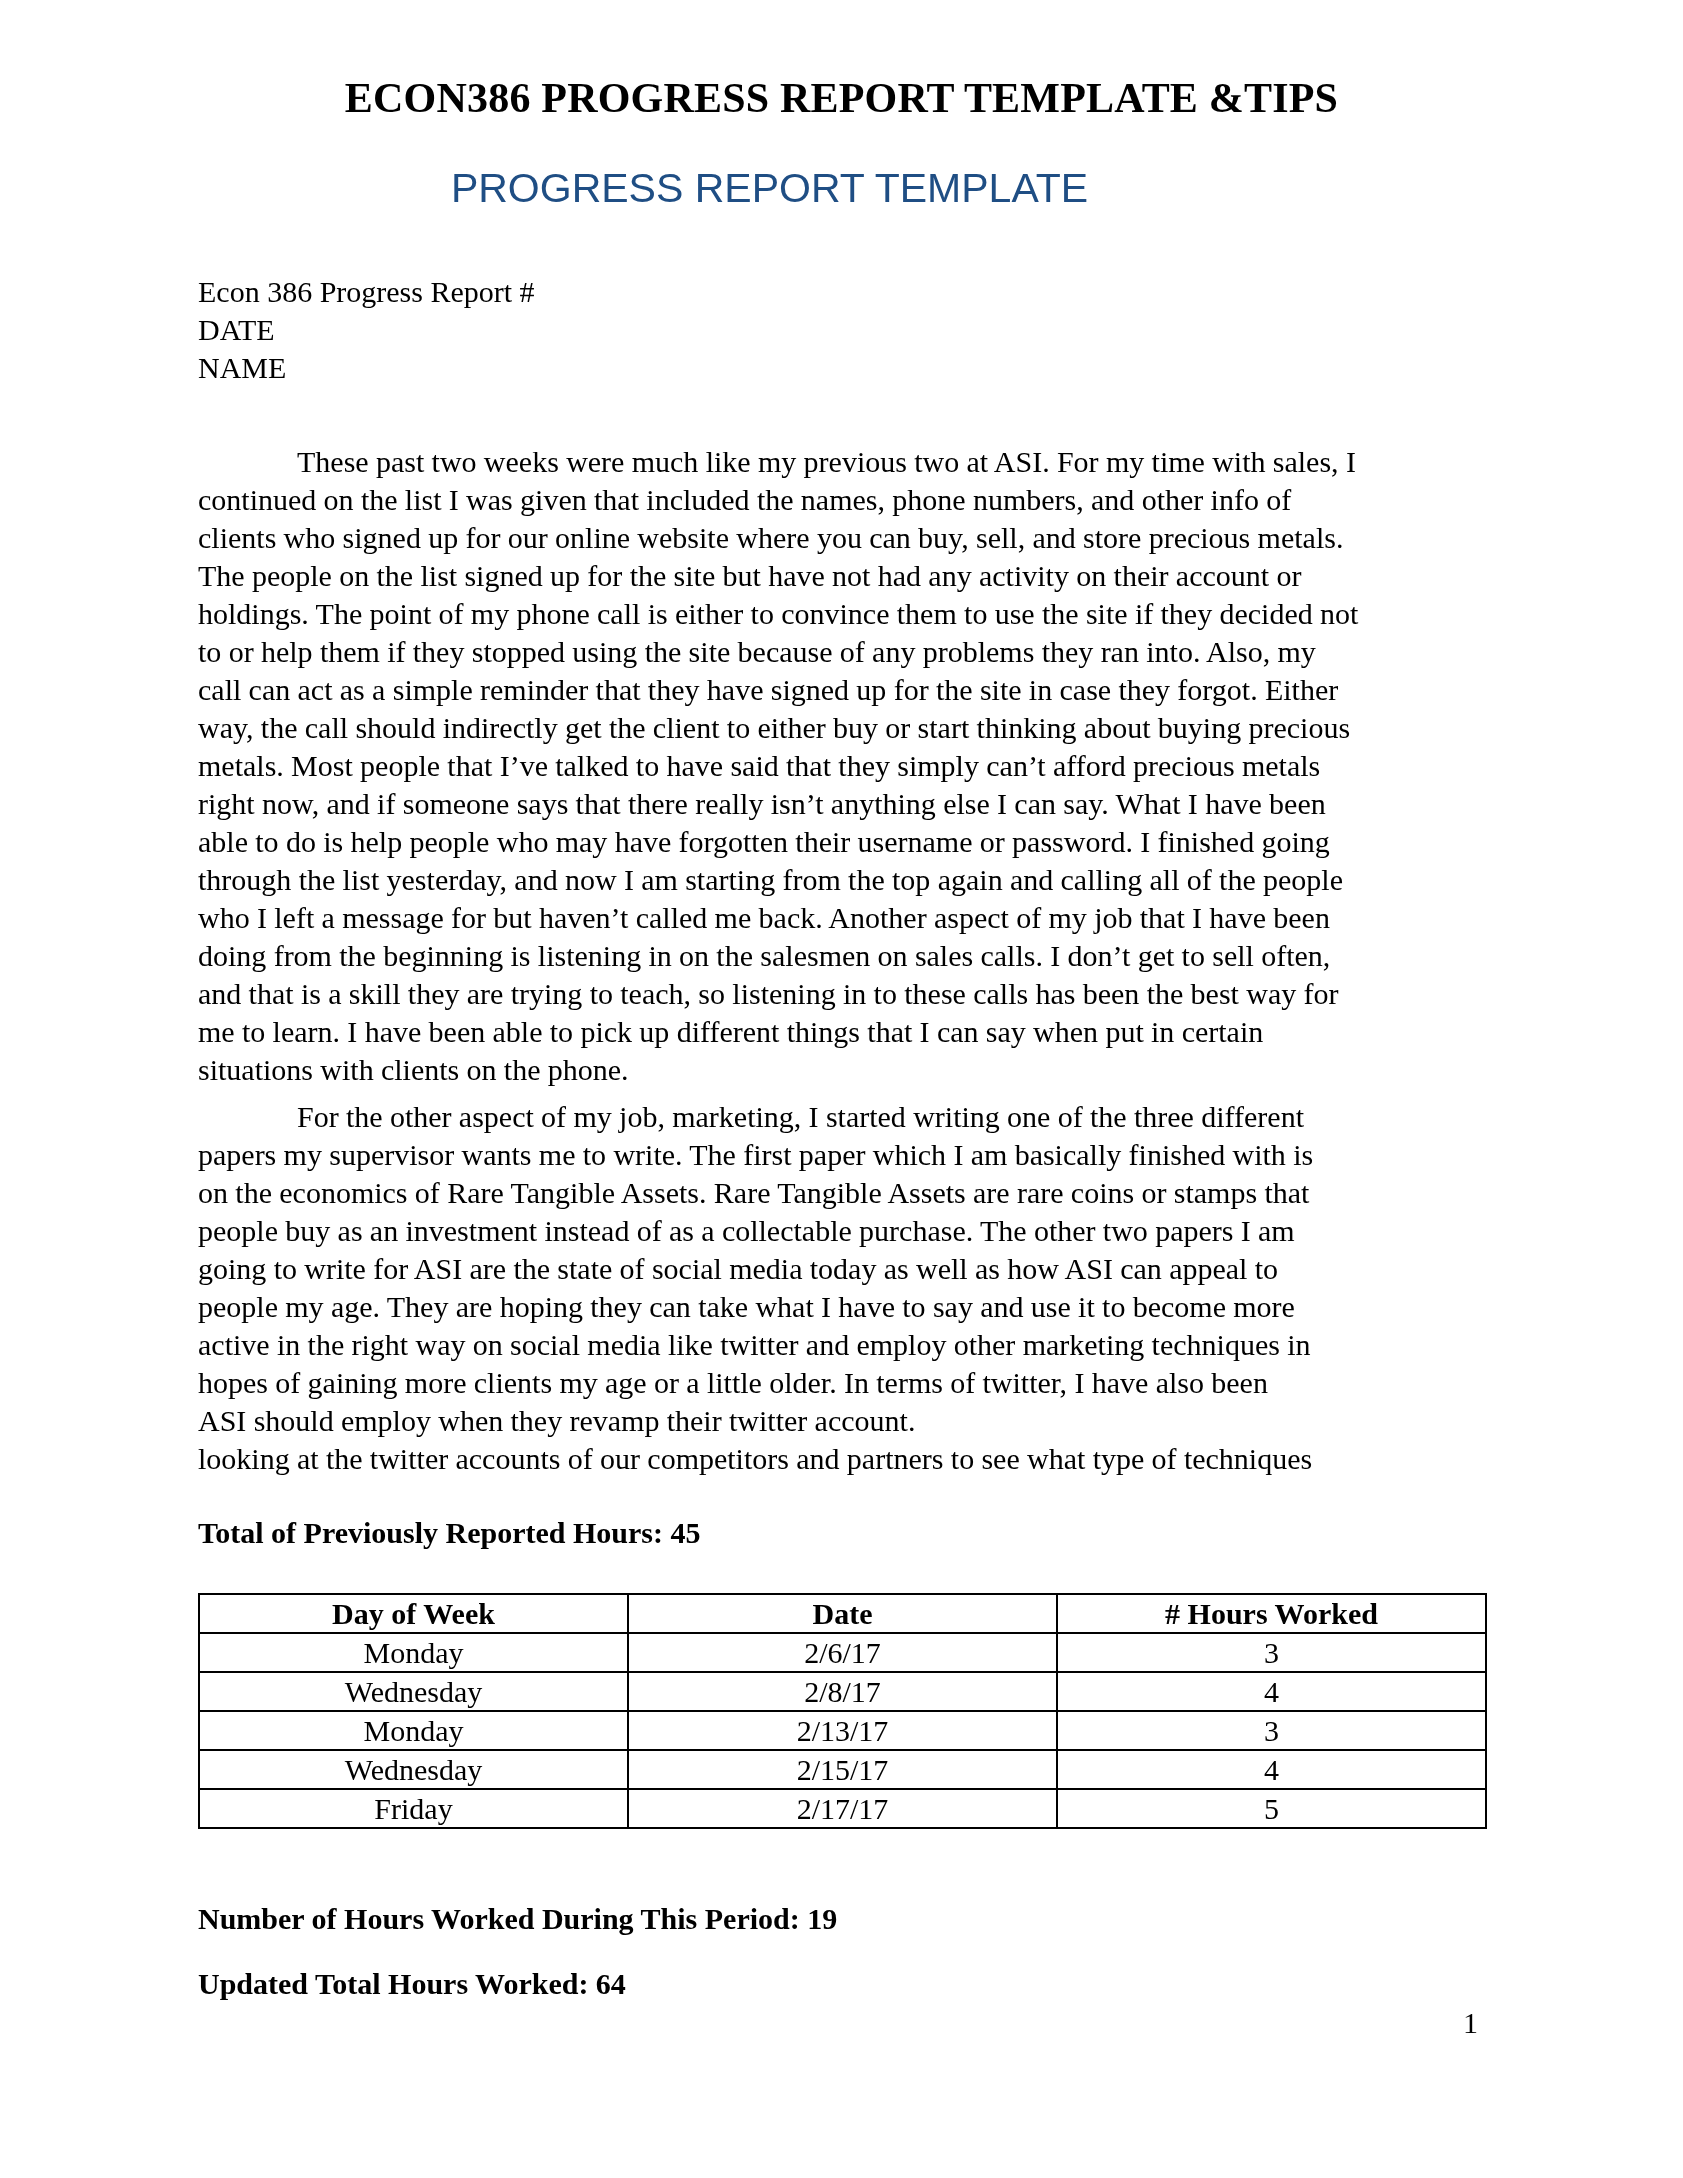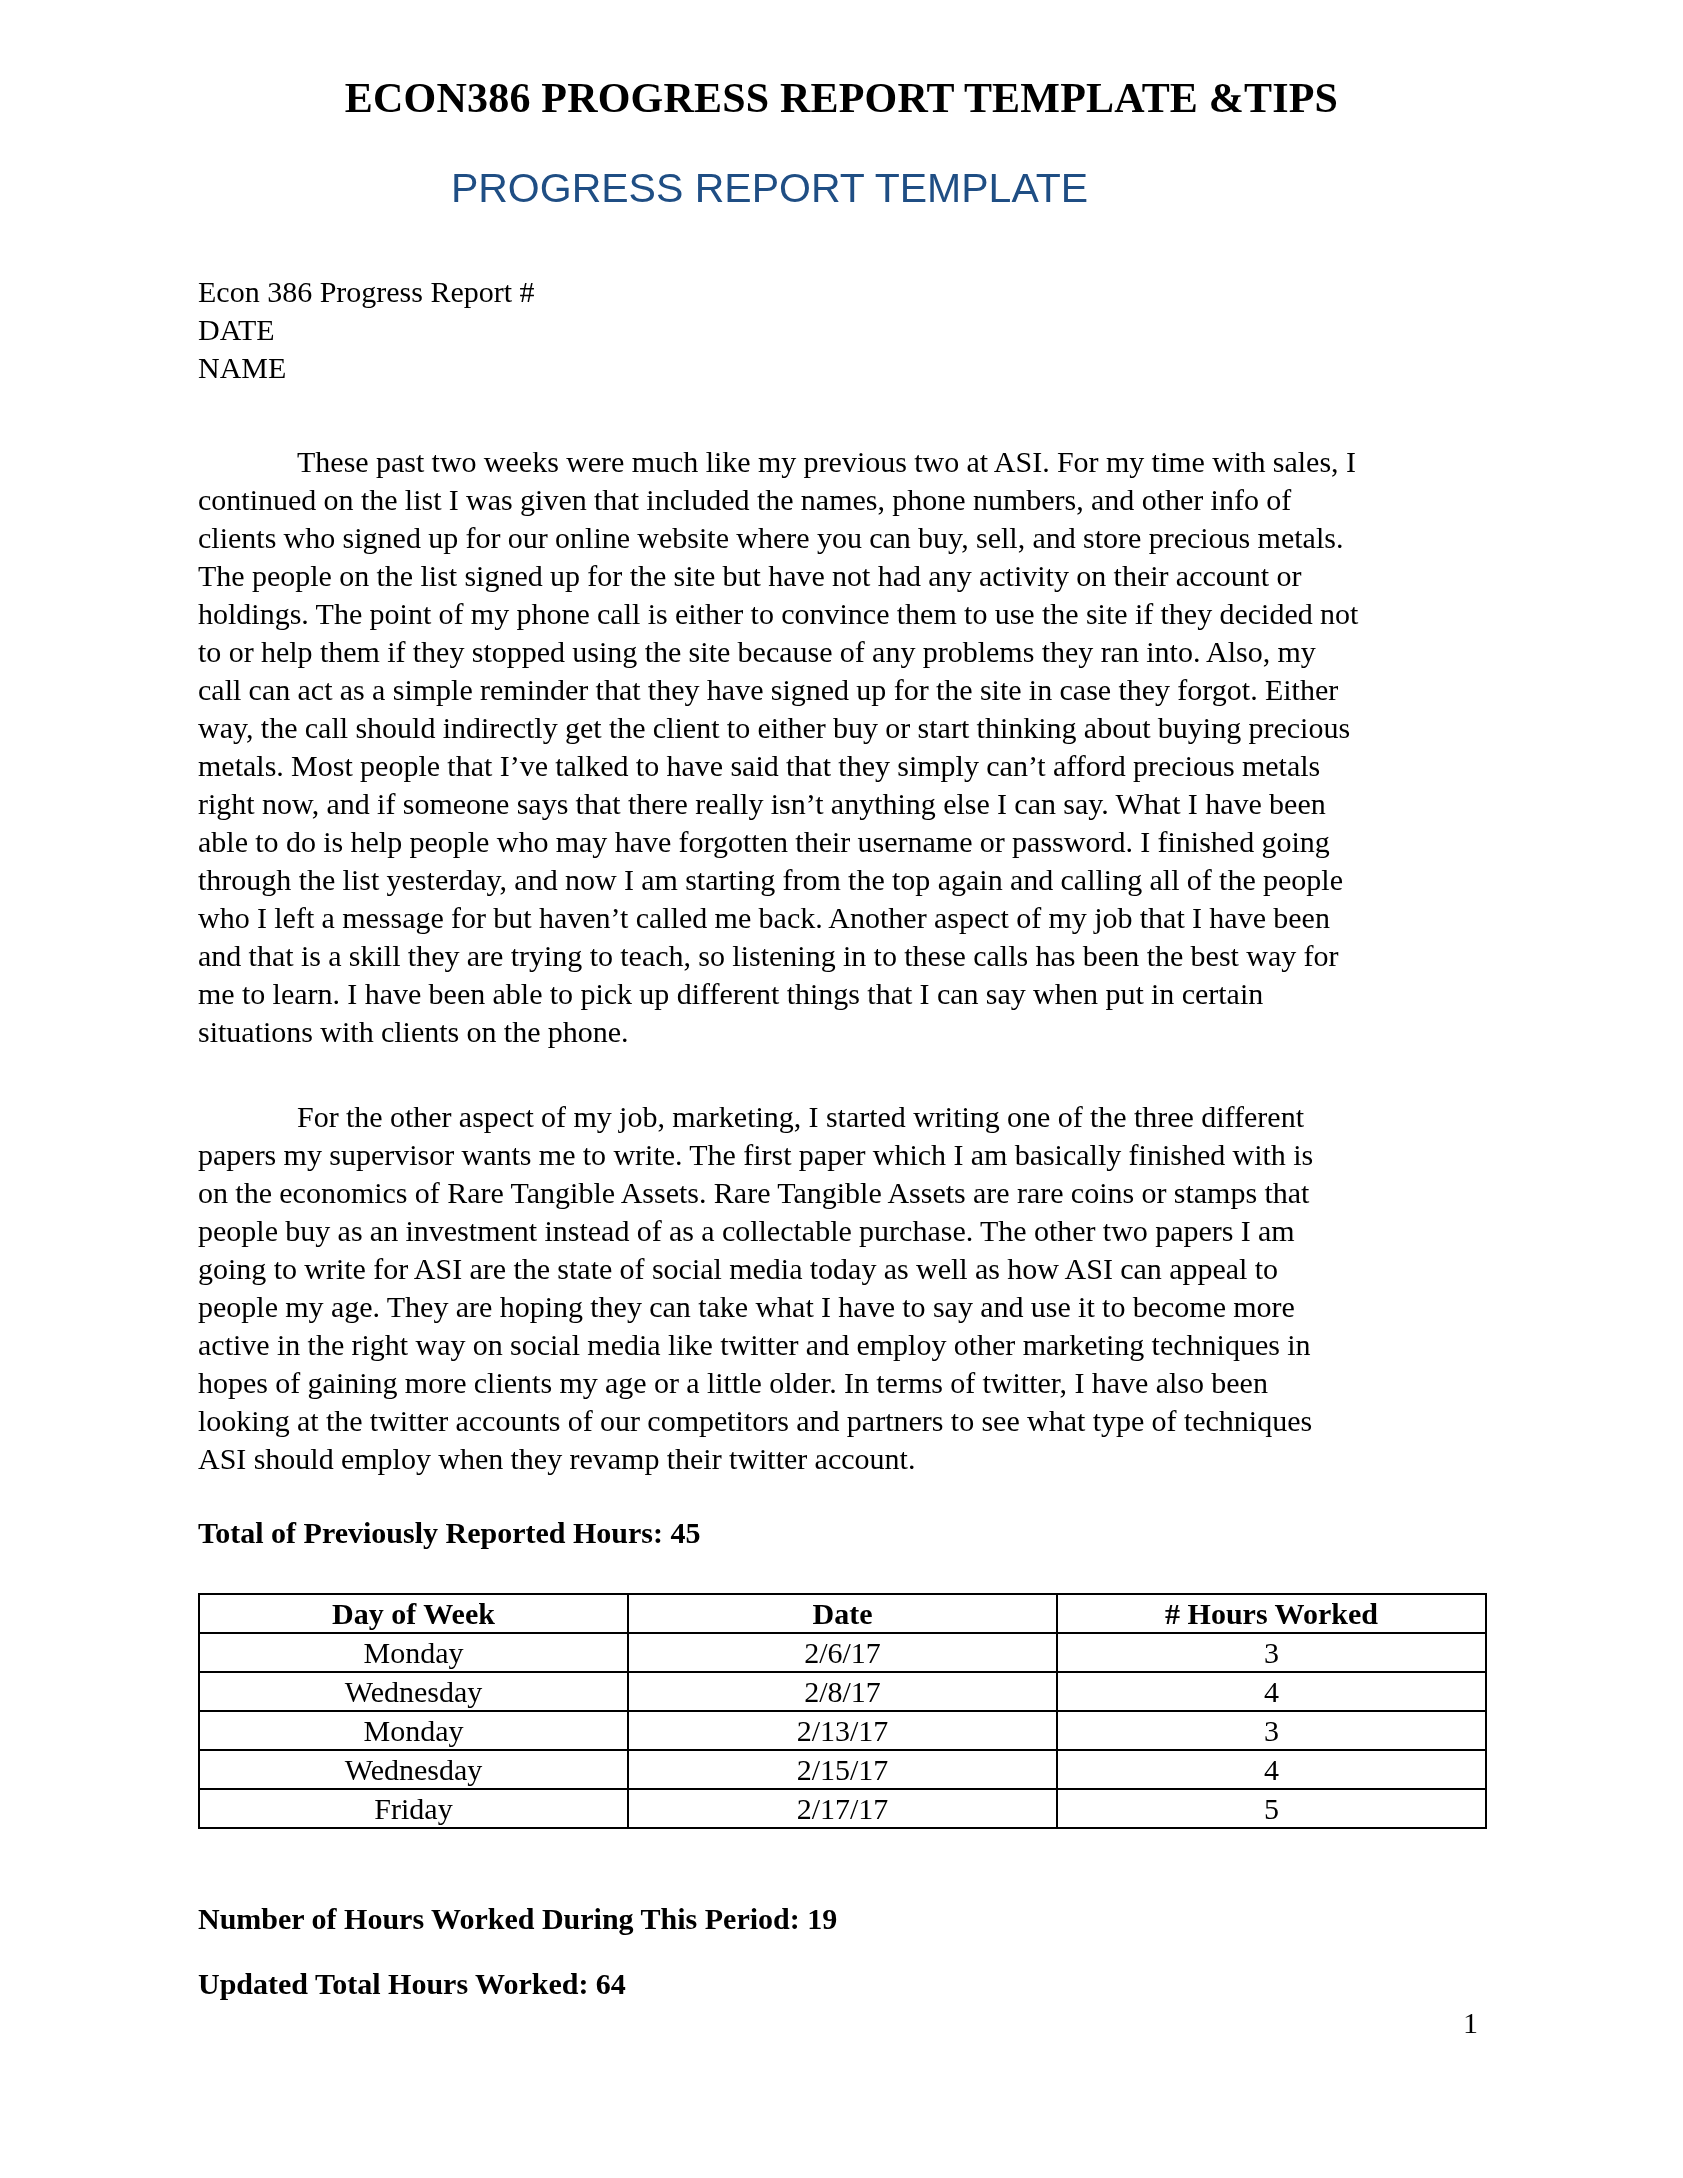--- a/index.html
+++ b/index.html
@@ -121,36 +121,37 @@
     <span class="line">The people on the list signed up for the site but have not had any activity on their account or</span>
     <span class="line">holdings. The point of my phone call is either to convince them to use the site if they decided not</span>
     <span class="line">to or help them if they stopped using the site because of any problems they ran into. Also, my</span>
     <span class="line">call can act as a simple reminder that they have signed up for the site in case they forgot. Either</span>
     <span class="line">way, the call should indirectly get the client to either buy or start thinking about buying precious</span>
     <span class="line">metals. Most people that I’ve talked to have said that they simply can’t afford precious metals</span>
     <span class="line">right now, and if someone says that there really isn’t anything else I can say. What I have been</span>
     <span class="line">able to do is help people who may have forgotten their username or password. I finished going</span>
     <span class="line">through the list yesterday, and now I am starting from the top again and calling all of the people</span>
     <span class="line">who I left a message for but haven’t called me back. Another aspect of my job that I have been</span>
+    <span class="line">doing from the beginning is listening in on the salesmen on sales calls. I don’t get to sell often,</span>
     <span class="line">and that is a skill they are trying to teach, so listening in to these calls has been the best way for</span>
     <span class="line">me to learn. I have been able to pick up different things that I can say when put in certain</span>
     <span class="line">situations with clients on the phone.</span>
   </div>
 
   <div class="body-para para-2">
     <span class="line first">For the other aspect of my job, marketing, I started writing one of the three different</span>
     <span class="line">papers my supervisor wants me to write. The first paper which I am basically finished with is</span>
     <span class="line">on the economics of Rare Tangible Assets. Rare Tangible Assets are rare coins or stamps that</span>
     <span class="line">people buy as an investment instead of as a collectable purchase. The other two papers I am</span>
     <span class="line">going to write for ASI are the state of social media today as well as how ASI can appeal to</span>
     <span class="line">people my age. They are hoping they can take what I have to say and use it to become more</span>
     <span class="line">active in the right way on social media like twitter and employ other marketing techniques in</span>
     <span class="line">hopes of gaining more clients my age or a little older. In terms of twitter, I have also been</span>
+    <span class="line">ASI should employ when they revamp their twitter account.</span>
     <span class="line">looking at the twitter accounts of our competitors and partners to see what type of techniques</span>
-    <span class="line">ASI should employ when they revamp their twitter account.</span>
   </div>
 
   <div class="summary-line prev-hours">Total of Previously Reported Hours: 45</div>
 
   <table class="hours-table">
     <thead>
       <tr>
         <th>Day of Week</th>
         <th>Date</th>
         <th># Hours Worked</th>

